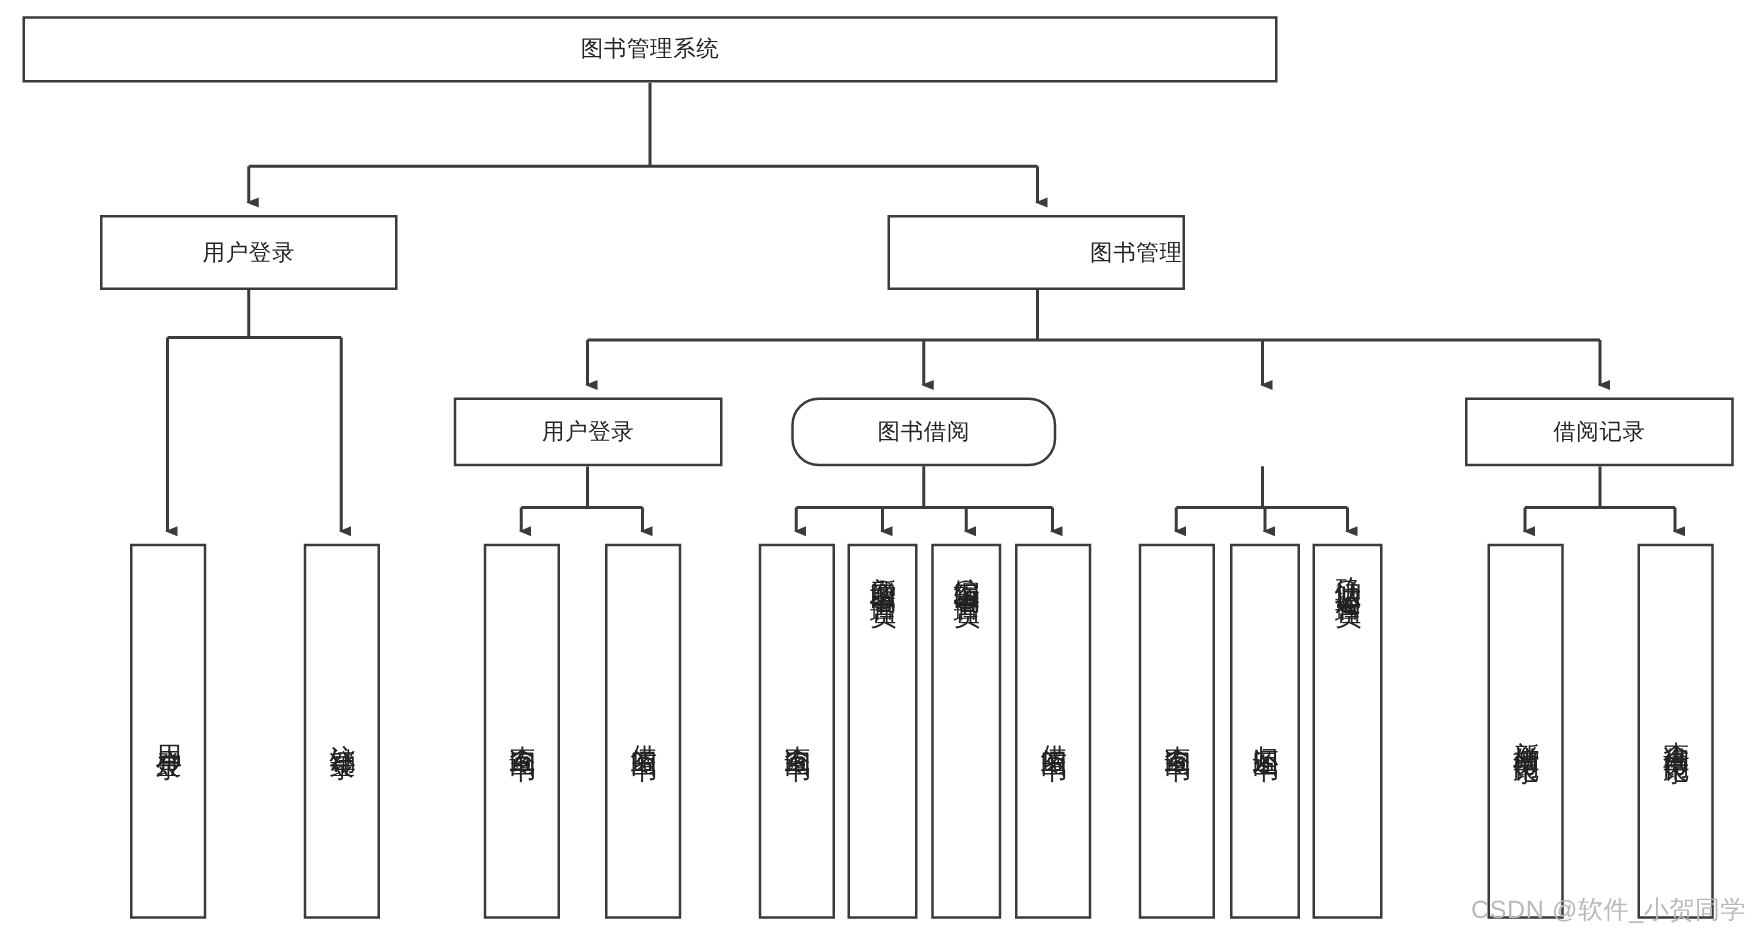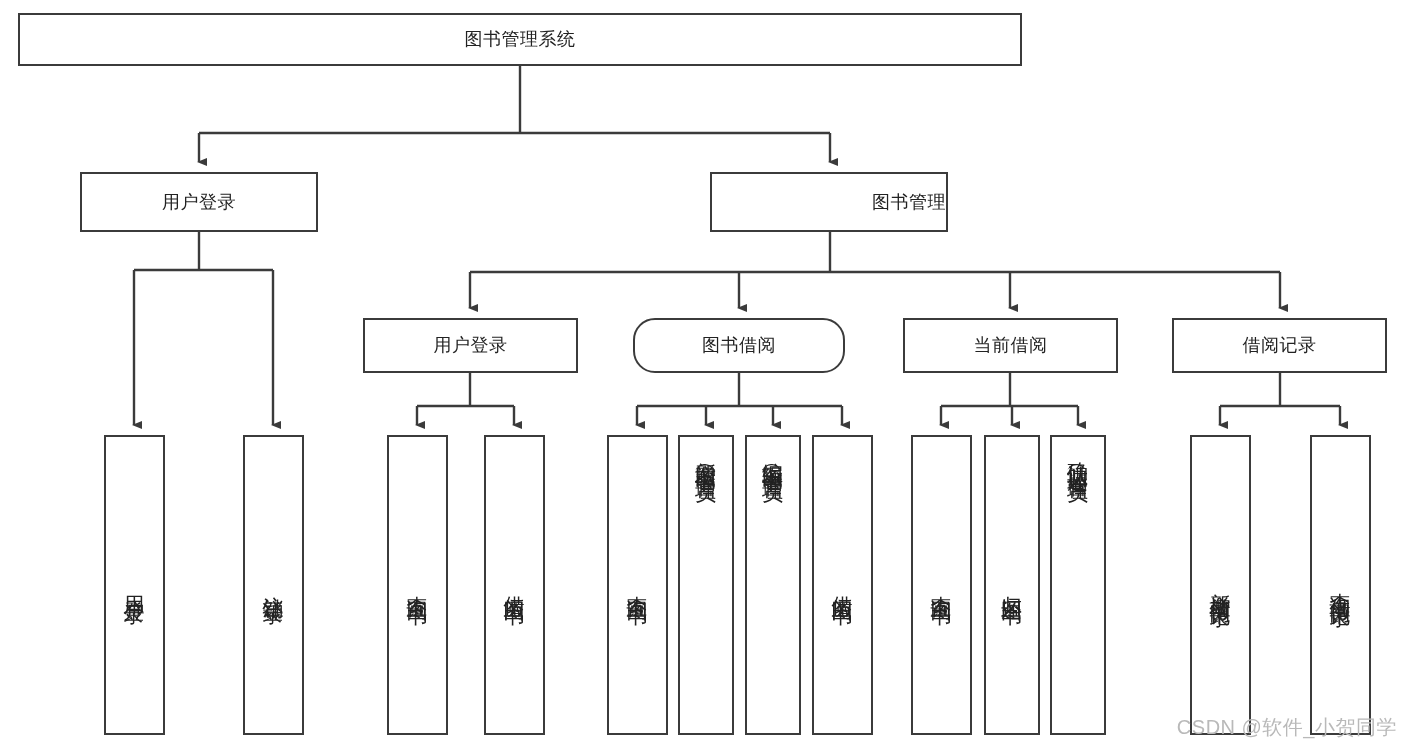--- a/index.html
+++ b/index.html
@@ -138,23 +138,20 @@
   <div class="node horiz" style="left:710px;top:172px;width:238px;height:60px;justify-content:flex-end;">
     <span class="label">图书管理</span>
   </div>
 
   <div class="node horiz" style="left:363px;top:318px;width:215px;height:55px;">
     <span class="label">用户登录</span>
   </div>
   <div class="node horiz" style="left:633px;top:318px;width:212px;height:55px;border-radius:22px;">
     <span class="label">图书借阅</span>
   </div>
-  <div class="node horiz" style="left:903px;top:318px;width:215px;height:55px;">
-    <span class="label">当前借阅</span>
-  </div>
   <div class="node horiz" style="left:1172px;top:318px;width:215px;height:55px;">
     <span class="label">借阅记录</span>
   </div>
 
   <div class="node vert centered" style="left:104px;top:435px;width:61px;height:300px;">
     <span class="label">用户登录</span>
   </div>
   <div class="node vert centered" style="left:243px;top:435px;width:61px;height:300px;">
     <span class="label">注销登录</span>
   </div>

